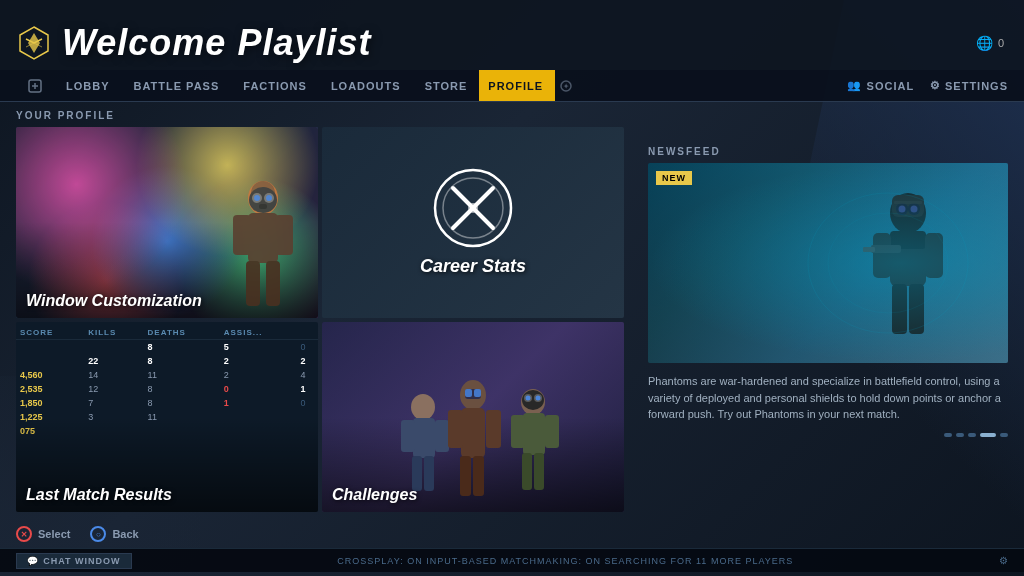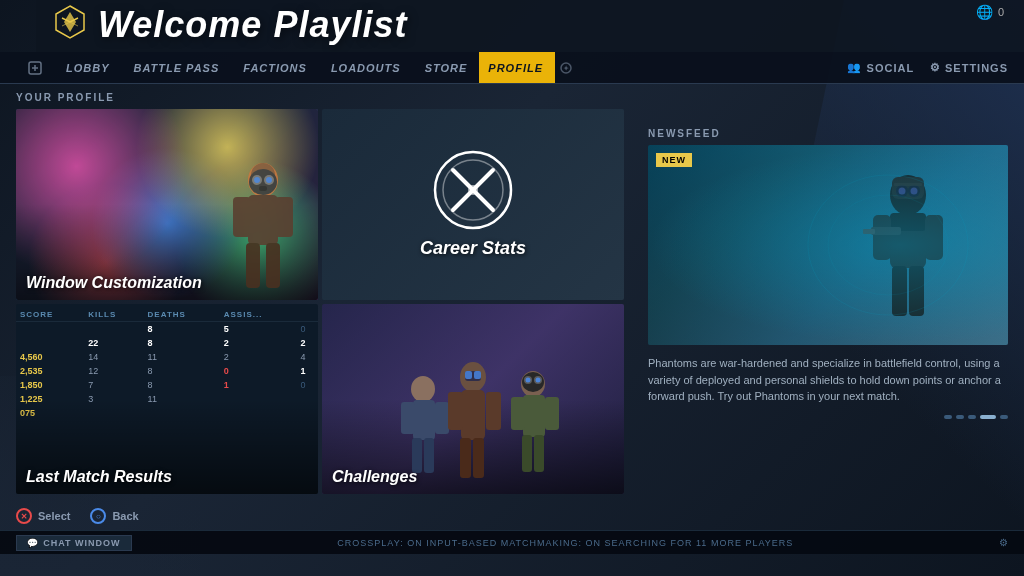--- a/index.html
+++ b/index.html
@@ -34,24 +34,23 @@
       width: 200px; height: 200px;
       background: linear-gradient(45deg, #1a2535 0%, transparent 70%);
       z-index: 0;
     }
 
     
     .header {
       position: relative;
       z-index: 10;
       display: flex;
-      align-items: flex-start;
-      padding: 4px 20px 6px 16px;
+      align-items: center;
+      padding: 22px 20px 6px 16px;
       background: rgba(13, 21, 32, 0.9);
-      margin-left: 36px;
     }
     .logo-icon {
       width: 36px;
       height: 36px;
       margin-right: 10px;
       fill: #e8c84a;
     }
     .title-text {
       font-size: 36px;
       font-weight: 900;
@@ -89,21 +88,20 @@
       font-weight: 700;
       letter-spacing: 1px;
       color: #8a9ab0;
       padding: 0 12px;
       height: 100%;
       display: flex;
       align-items: center;
       cursor: pointer;
       text-transform: uppercase;
       position: relative;
-      font-style: italic;
     }
     .nav-item.active {
       color: #fff;
       background: #eab308;
       color: #0d1520;
       padding-left: 9px;
     }
     .nav-item.active::after {
       content: '';
     }

